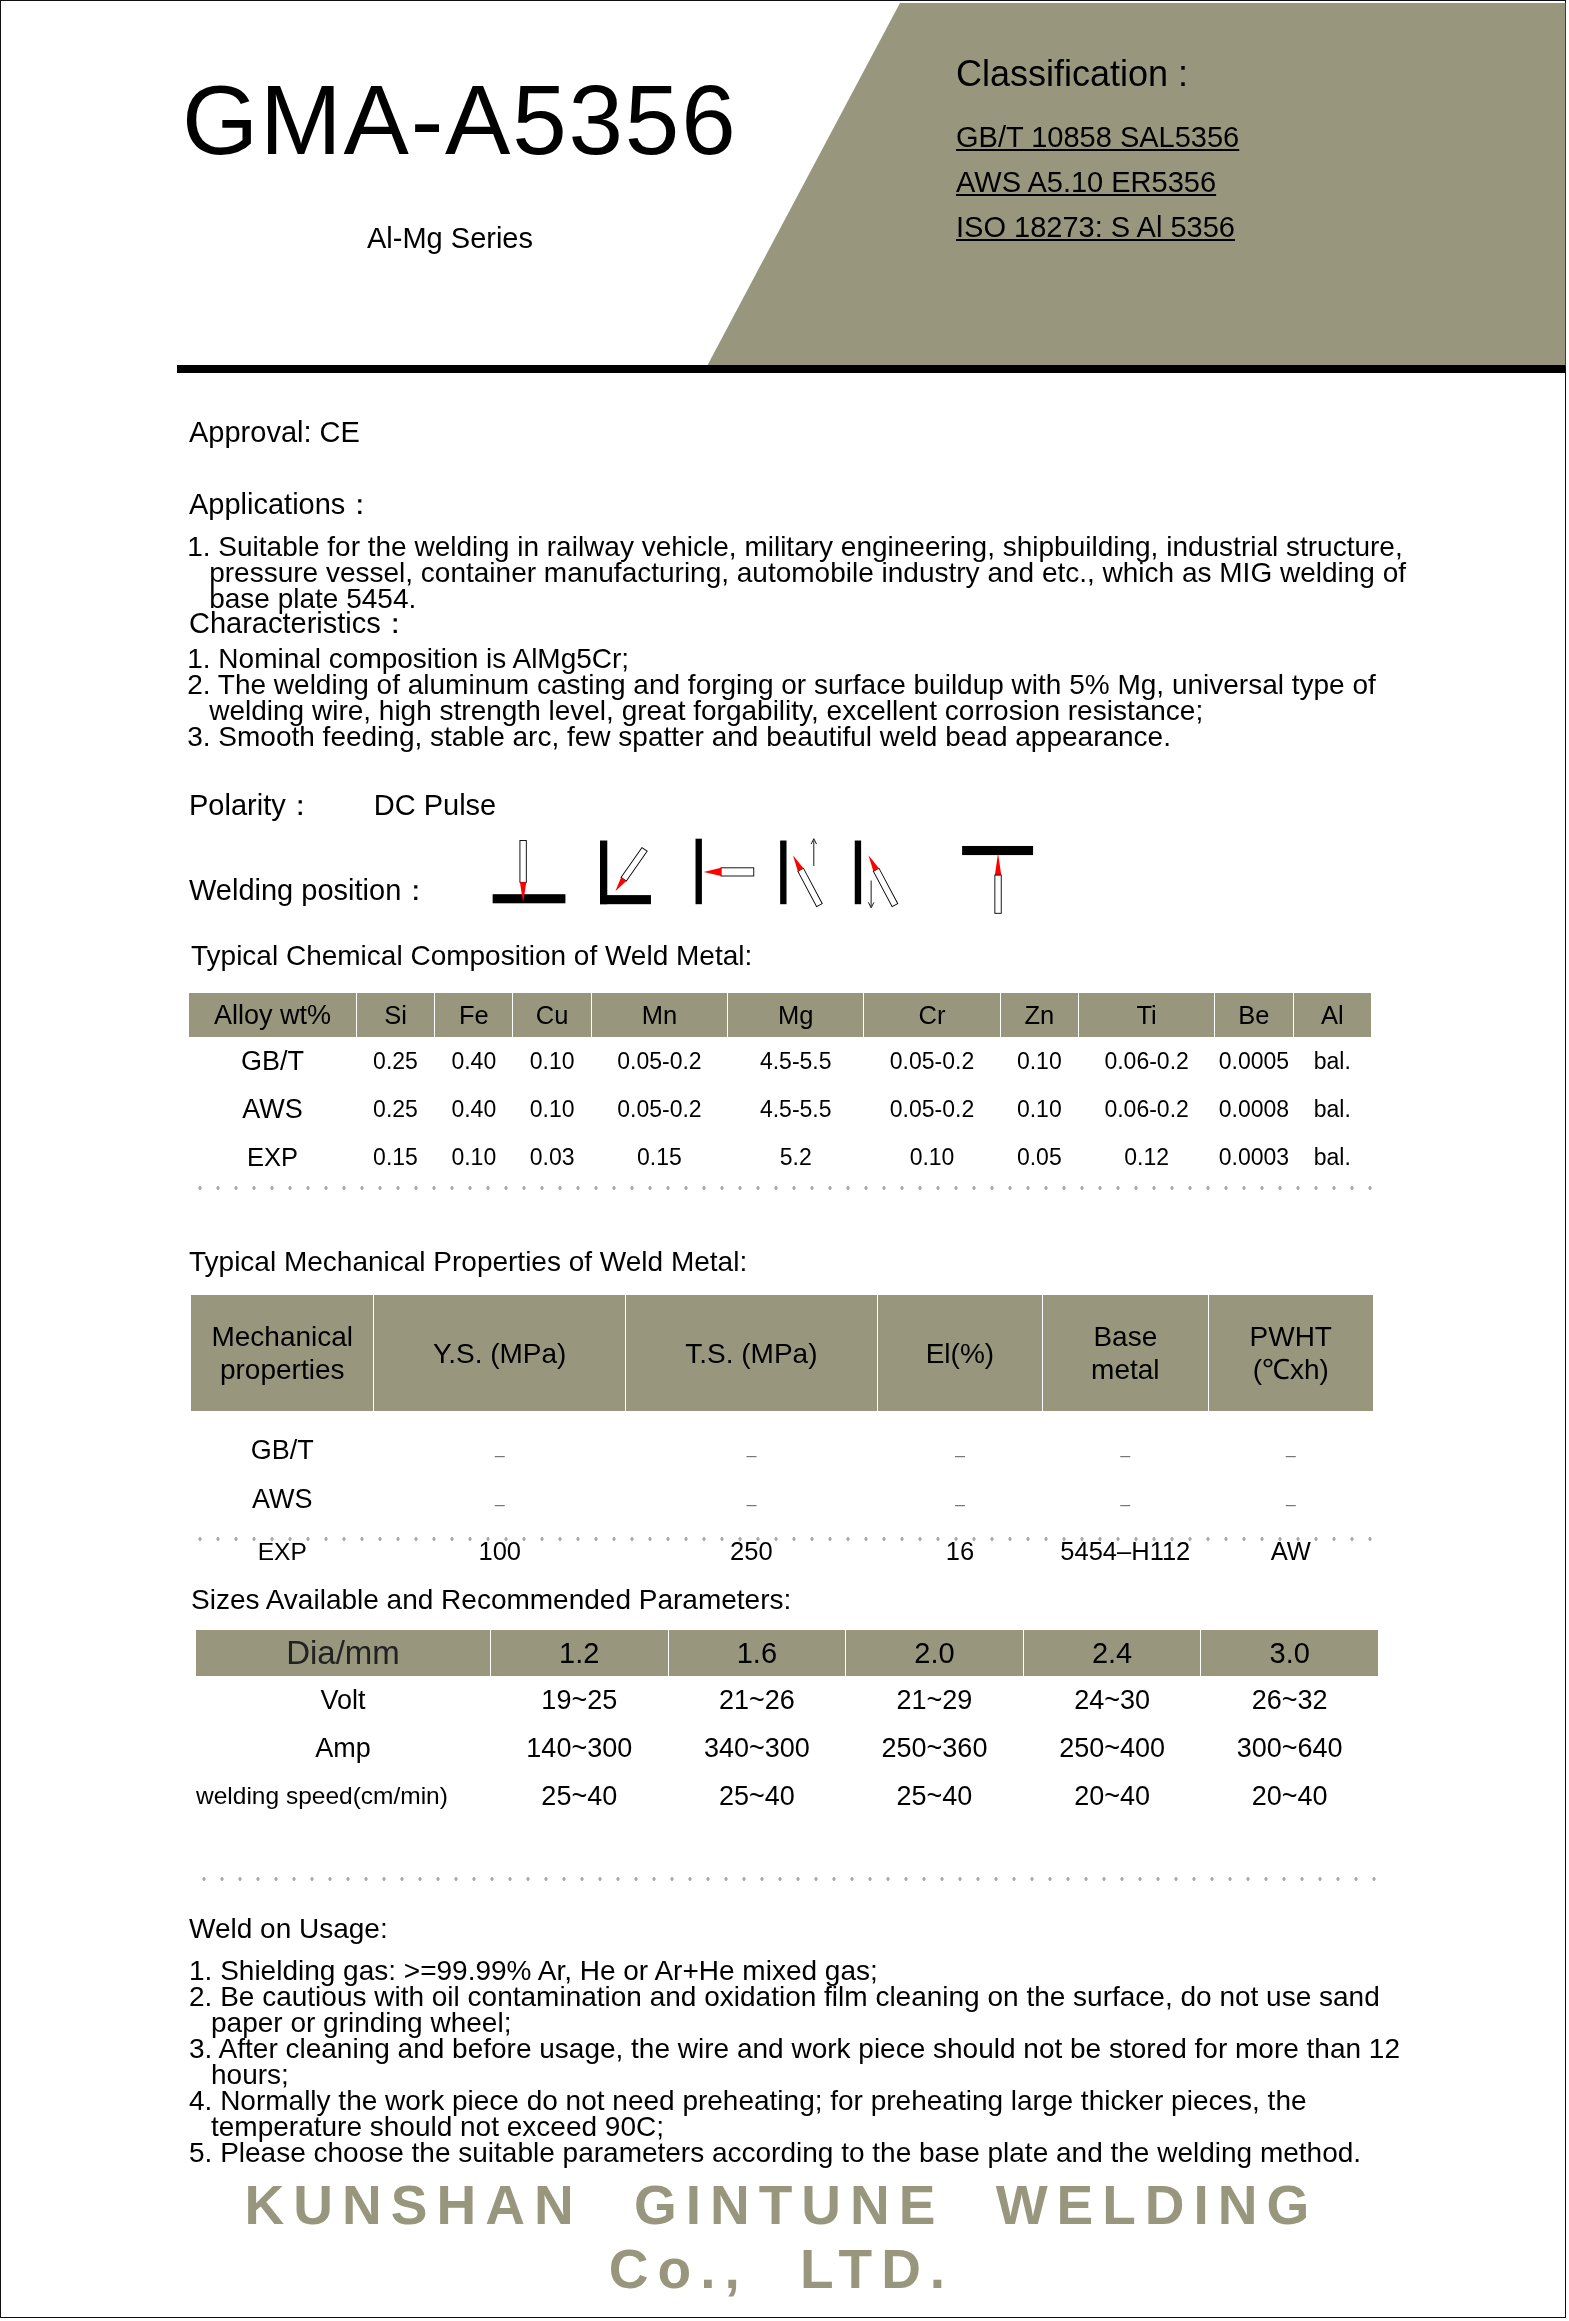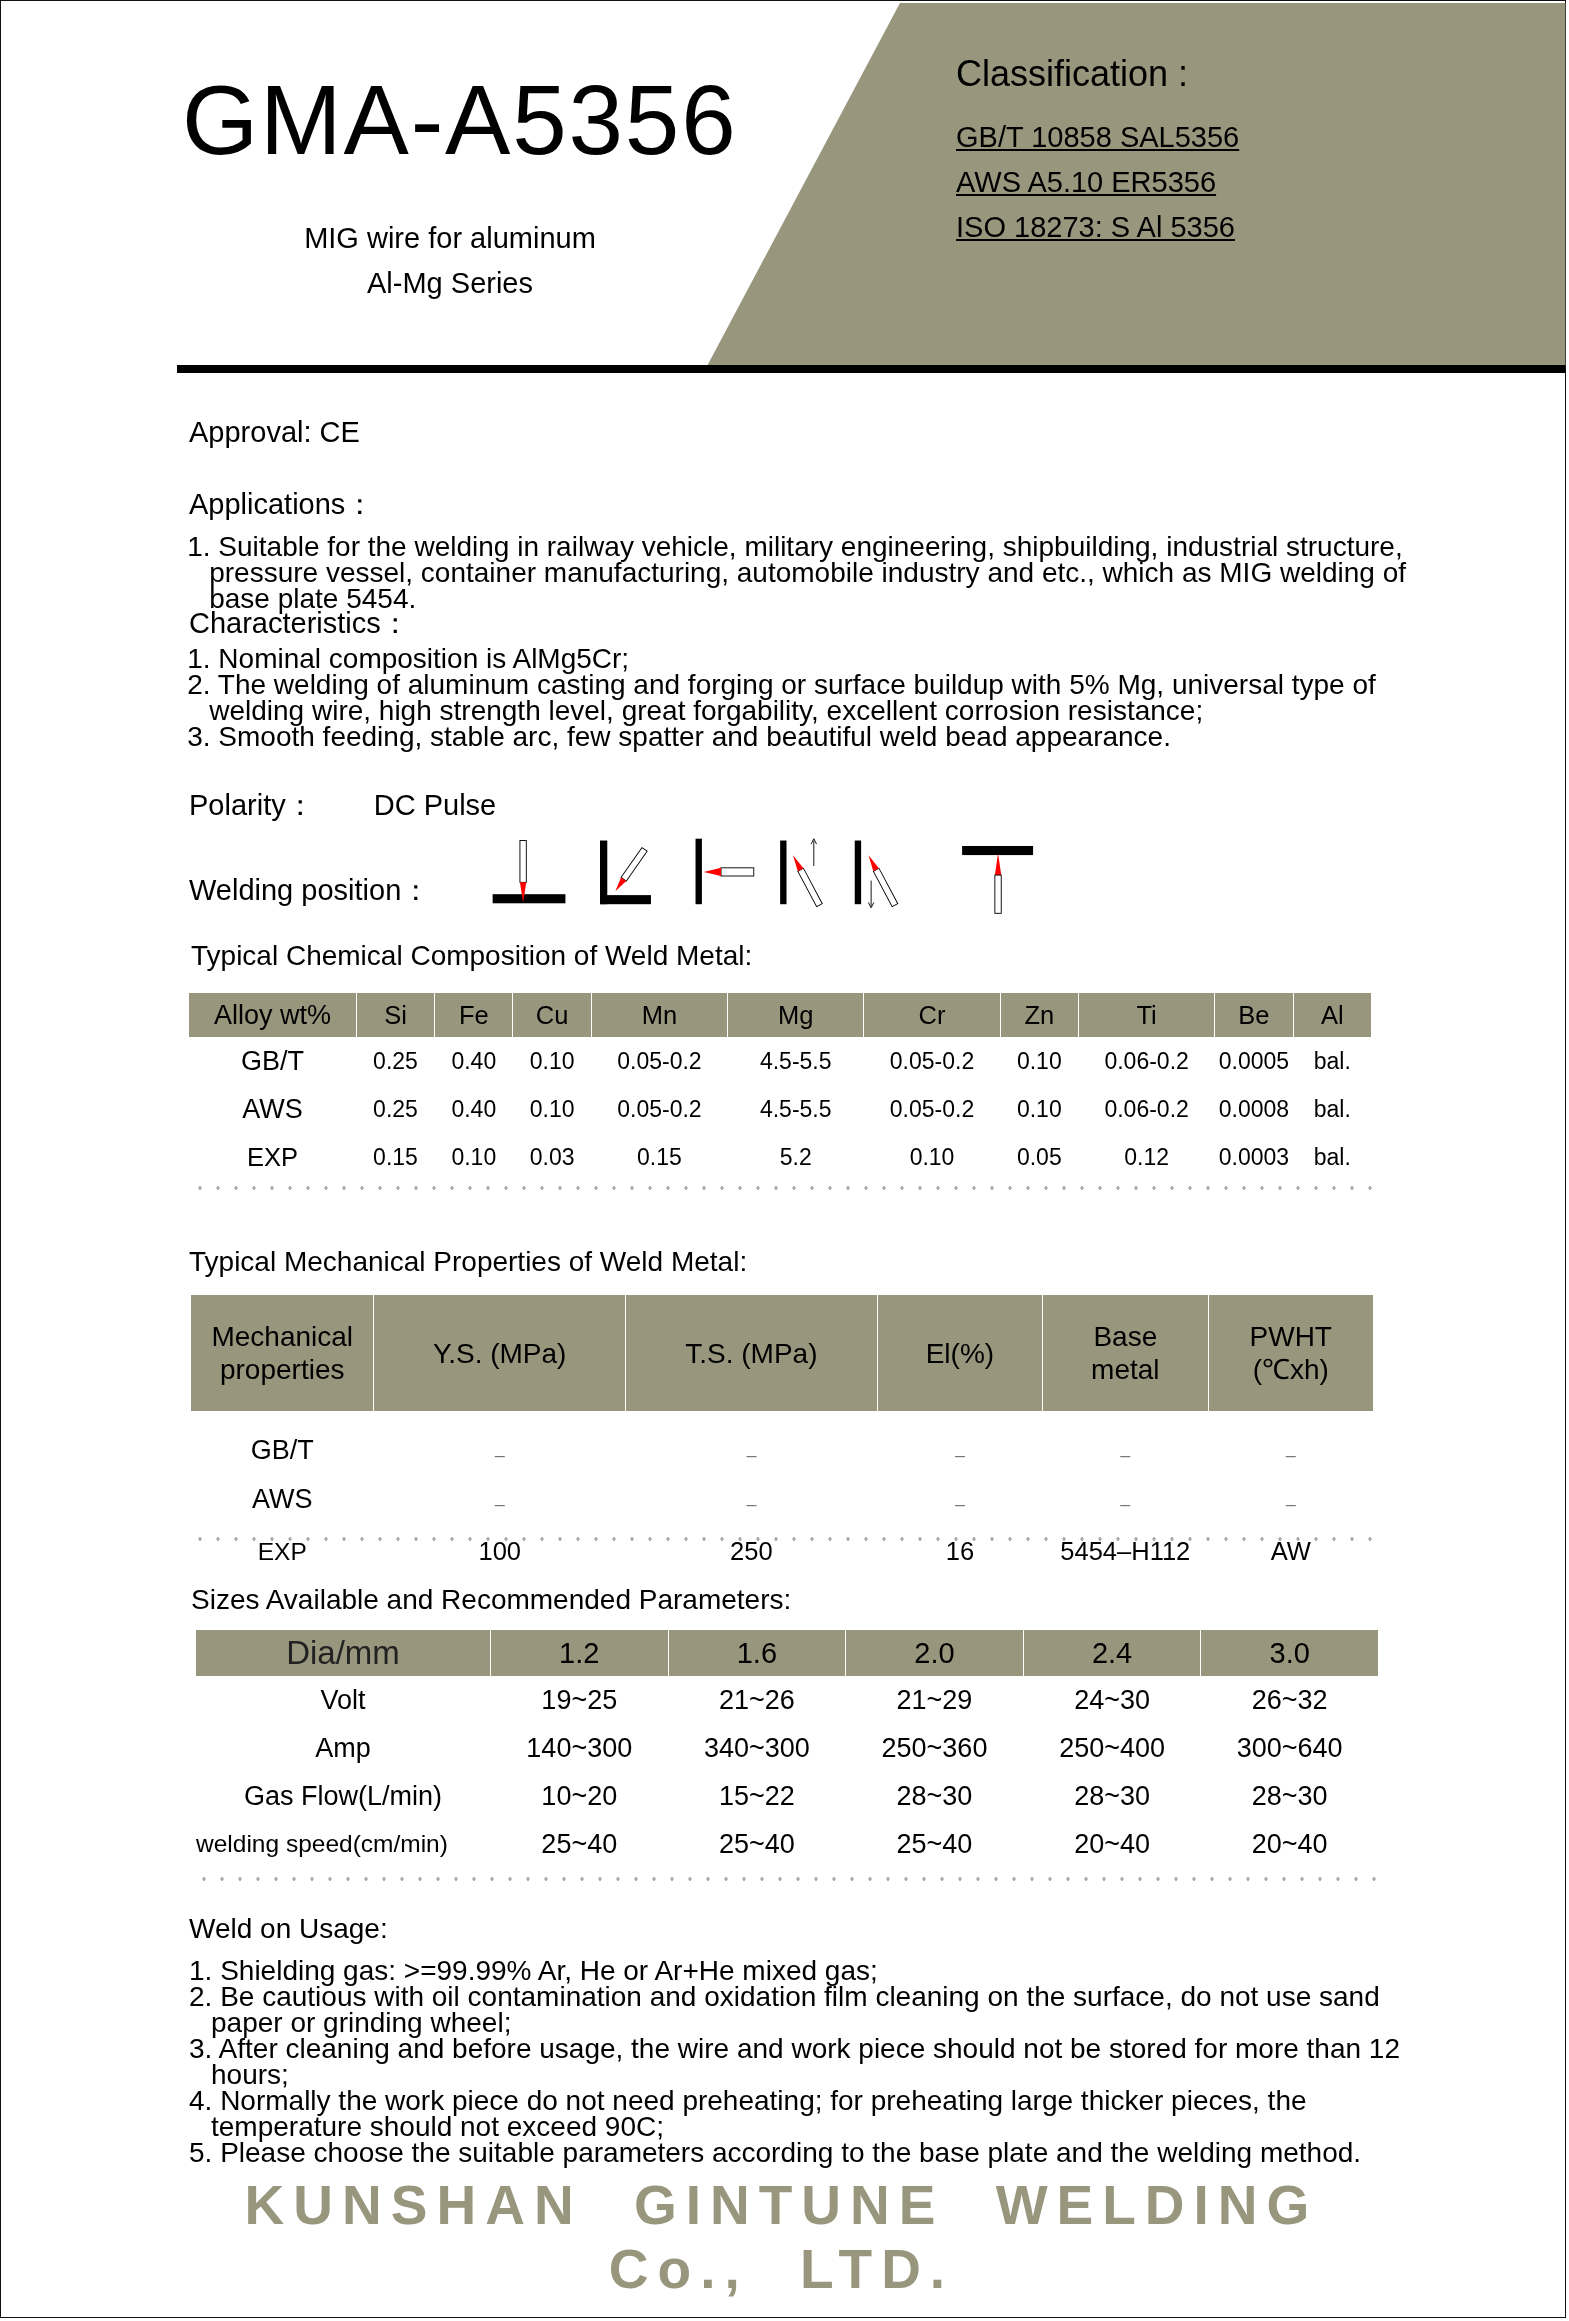--- a/index.html
+++ b/index.html
@@ -33,21 +33,20 @@
 
 <div class="frame"></div>
 
 <svg class="hdr-shape" width="1569" height="375" viewBox="0 0 1726 412">
   <polygon points="990,3 1722,3 1722,402 778,402" fill="#98977e"></polygon>
 </svg>
 <div class="hdr-bar"></div>
 
 <div class="title">GMA-A5356</div>
 <div class="subtitle">
-  <div>MIG wire for aluminum</div>
   <div>Al-Mg Series</div>
 </div>
 
 <div class="class-box">
   <div class="class-title">Classification :</div>
   <div class="class-line">GB/T 10858 SAL5356</div>
   <div class="class-line">AWS  A5.10 ER5356</div>
   <div class="class-line">ISO 18273: S Al 5356</div>
 </div>
 
@@ -287,28 +286,20 @@
     </tr>
     <tr style="height:48px;">
       <td>Amp</td>
       <td>140~300</td>
       <td>340~300</td>
       <td>250~360</td>
       <td>250~400</td>
       <td>300~640</td>
     </tr>
     <tr style="height:48px;">
-      <td>Gas Flow(L/min)</td>
-      <td>10~20</td>
-      <td>15~22</td>
-      <td>28~30</td>
-      <td>28~30</td>
-      <td>28~30</td>
-    </tr>
-    <tr style="height:48px;">
       <td style="font-size:24.5px; text-align:left; padding-left:0;">welding speed(cm/min)</td>
       <td>25~40</td>
       <td>25~40</td>
       <td>25~40</td>
       <td>20~40</td>
       <td>20~40</td>
     </tr>
   </tbody>
 </table>
 <div class="dots" style="left:195px; top:1877px; width:1182px;"></div>

